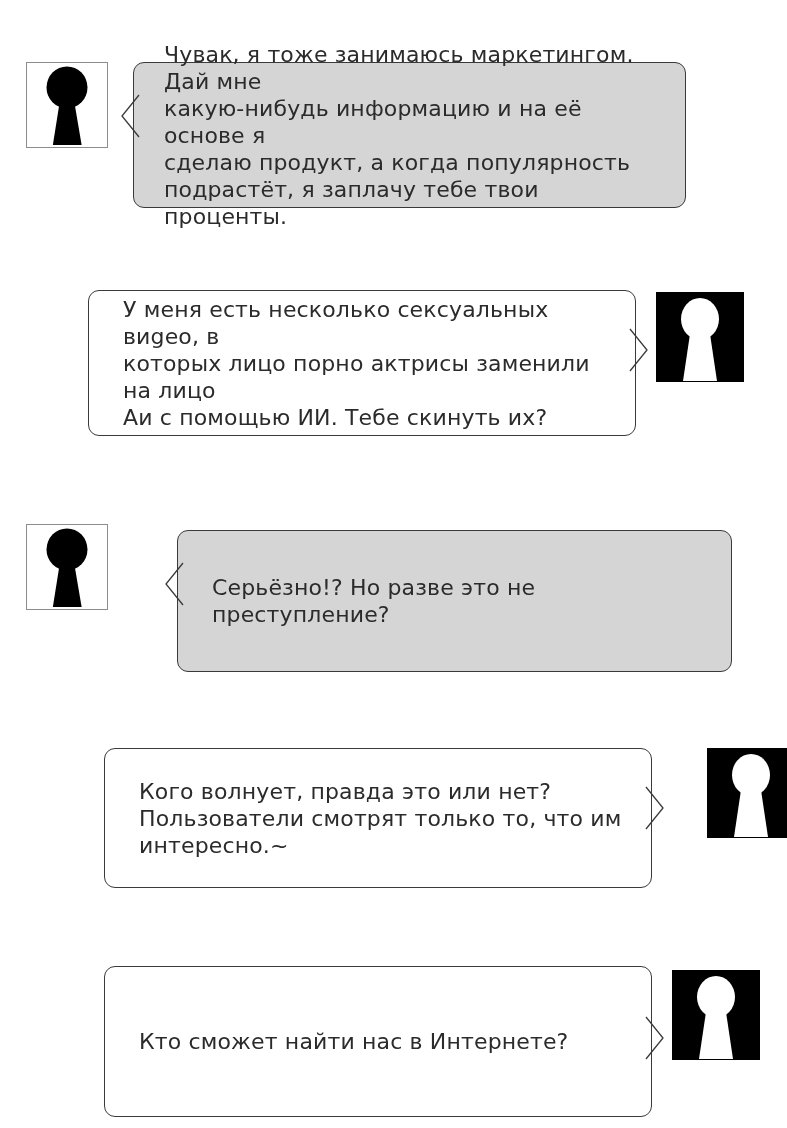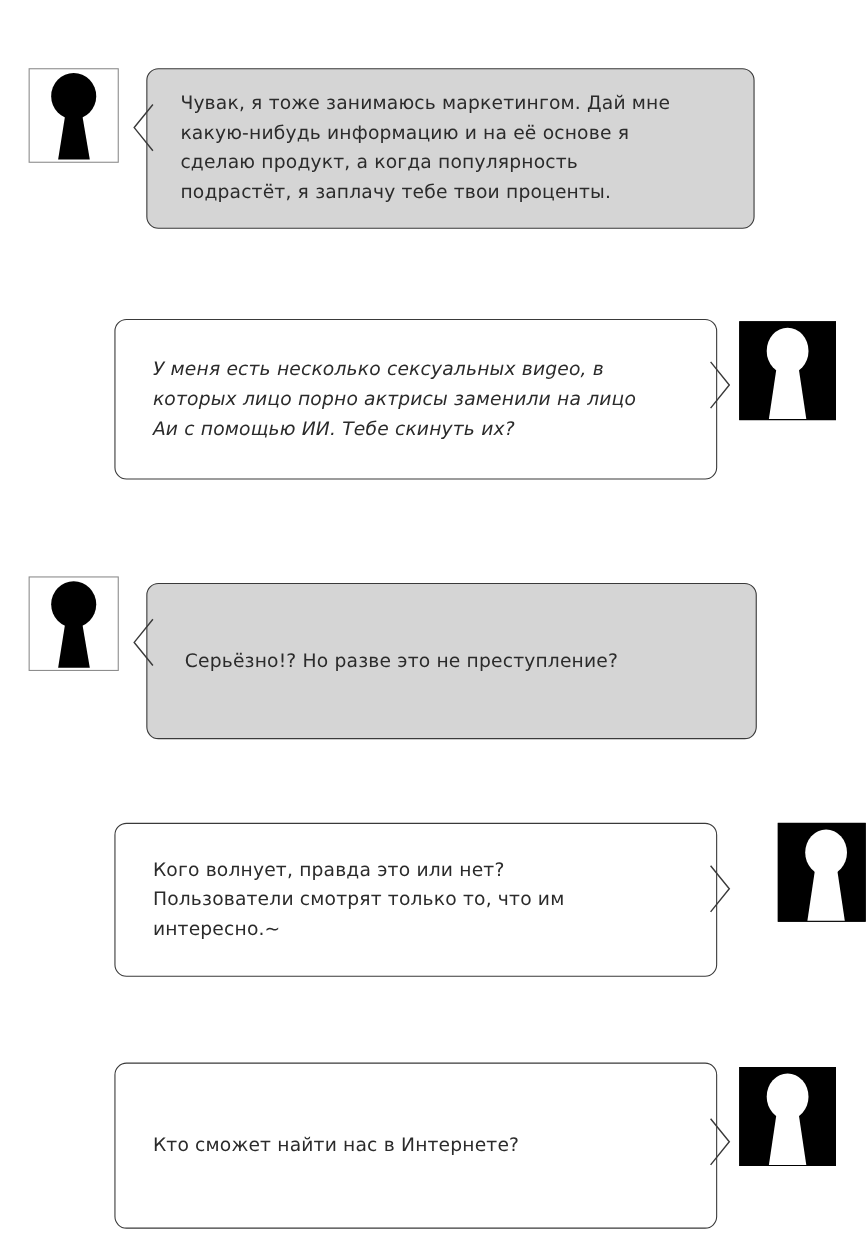--- a/index.html
+++ b/index.html
@@ -61,21 +61,21 @@
     width: 100%;
     height: 100%;
     display: flex;
     align-items: center;
   }
   .bubble.gray  { background: #d5d5d5; }
   .bubble.white { background: #ffffff; }
 
   .bubble-text {
     color: #2b2b2b;
-    font-size: 17px;
+    font-size: 22px;
     line-height: 27px;
     font-weight: 400;
     letter-spacing: 0.15px;
     white-space: pre-line;
     padding: 0 22px 0 30px;
     width: 100%;
   }
   .bubble-text.tight { padding-left: 34px; }
 
   
@@ -88,26 +88,26 @@
   .tail svg { display: block; width: 100%; height: 100%; overflow: visible; }
   .tail-left  { left: -15px; }
   .tail-right { right: -15px; }
 
   
   #row-1 { left: 26px;  top: 62px; }
   #row-1 .bubble-wrap { width: 553px; height: 146px; margin-left: 25px; margin-top: 0px; }
   #row-1 .avatar-left { margin-top: 0px; }
   #row-1 .tail { top: 32px; }
 
-  #row-2 { left: 104px; top: 290px; font-style: italic; }
+  #row-2 { left: 88px; top: 290px; }
   #row-2 .bubble-wrap { width: 548px; height: 146px; }
   #row-2 .avatar-right { margin-left: 20px; margin-top: 2px; }
   #row-2 .tail { top: 38px; }
 
-  #row-3 { left: 26px;  top: 524px; }
+  #row-3 { left: 26px;  top: 524px; gap: 44px; }
   #row-3 .bubble-wrap { width: 555px; height: 142px; margin-left: 25px; margin-top: 6px; }
   #row-3 .tail { top: 32px; }
 
   #row-4 { left: 104px; top: 748px; gap: 35px; }
   #row-4 .bubble-wrap { width: 548px; height: 140px; }
   #row-4 .avatar-right { margin-left: 20px; margin-top: 0px; }
   #row-4 .tail { top: 38px; }
 
   #row-5 { left: 104px; top: 966px; }
   #row-5 .bubble-wrap { width: 548px; height: 151px; }

